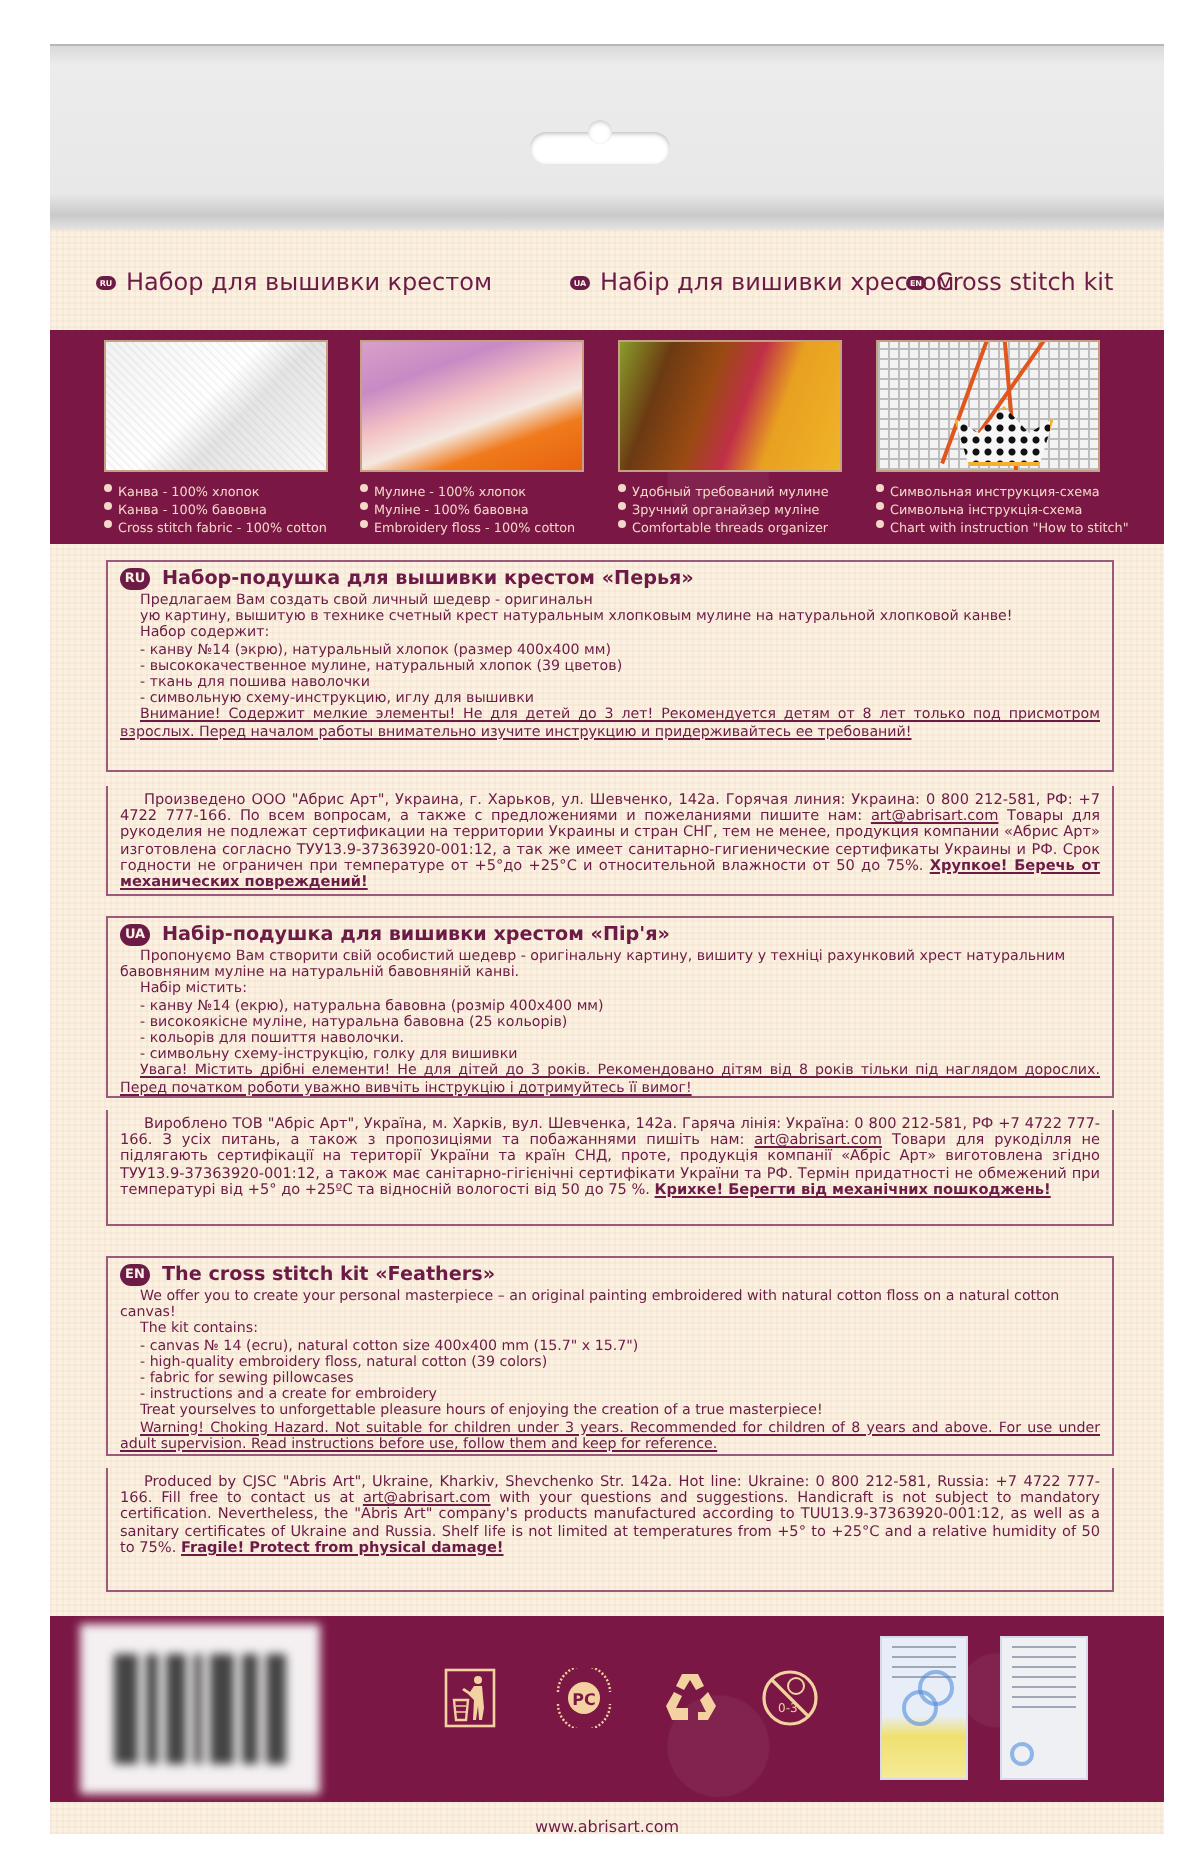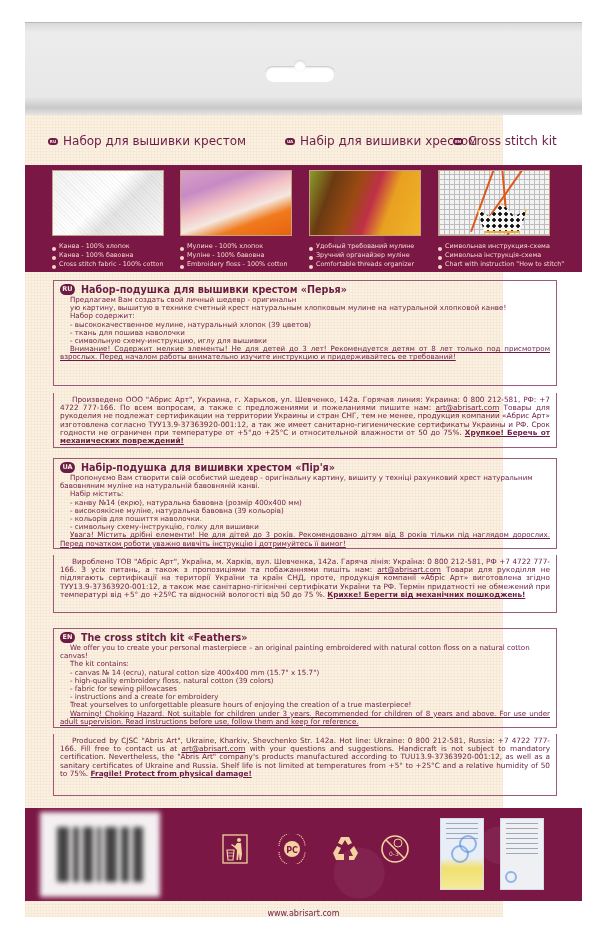--- a/index.html
+++ b/index.html
@@ -1,20 +1,20 @@
 <!DOCTYPE html>
 <html><head>
 <meta charset="utf-8">
 <style>
   * { box-sizing: border-box; margin: 0; padding: 0; }
   html, body { width: 600px; height: 938px; background: #ffffff; overflow: hidden; }
   body { position: relative; font-family: "DejaVu Sans", sans-serif; color: #6b1b45; }
 
   .package {
-    position: absolute; left: 25px; top: 22px; width: 478px; height: 895px;
+    position: absolute; left: 25px; top: 22px; width: 557px; height: 895px;
     background:
       repeating-linear-gradient(0deg, rgba(230,205,170,0.18) 0 1px, transparent 1px 3px),
       repeating-linear-gradient(90deg, rgba(230,205,170,0.18) 0 1px, transparent 1px 3px),
       #fbf1e3;
   }
   .hanger {
     position: absolute; left: 0; top: 0; width: 557px; height: 93px;
     background: linear-gradient(180deg, #d9d9d9 0%, #ececec 10%, #e8e8e8 80%, #c9c9c9 92%, #e4e4e4 100%);
     border-top: 1px solid #b7b7b7;
   }
@@ -74,21 +74,21 @@
   }
   .chart-star {
     position: absolute; left: 38px; top: 32px; width: 50px; height: 30px;
     background: radial-gradient(circle, #111 0 1.5px, transparent 2px) 0 0 / 6px 6px, #f7f7f7;
     border: 2px solid #f2b030; clip-path: polygon(0 20%, 25% 45%, 50% 0, 75% 45%, 100% 20%, 85% 100%, 15% 100%);
   }
   .chart-line { position: absolute; width: 2px; height: 70px; background: #e0561c; top: -5px; transform-origin: top; }
 
   .feature ul { list-style: none; margin-top: 6px; }
   .feature li {
-    font-size: 6.4px; line-height: 9px; color: #f3d8c8; white-space: nowrap; display: flex; align-items: flex-end;
+    font-size: 6.4px; line-height: 9px; color: #f3d8c8; white-space: nowrap; display: flex; align-items: flex-start;
   }
   .feature li .dot {
     display: inline-block; width: 4px; height: 4px; border-radius: 2px; background: #f3d8c8; margin-right: 3px; flex: 0 0 4px;
   }
 
   .info-box {
     position: absolute; left: 28px; width: 504px;
     border: 1px solid #9b5a7c; padding: 3px 6px 3px 6px;
   }
   .box-ru { top: 258px; height: 106px; }
@@ -240,20 +240,21 @@
   </div>
 
   <div class="info-box box-ru">
     <div class="box-header">
       <span class="lang-badge">RU</span>
       <span class="box-title">Набор-подушка для вышивки крестом «Перья»</span>
     </div>
     <div class="txt indent">Предлагаем Вам создать свой личный шедевр - оригинальн</div>
     <div class="txt indent">ую картину, вышитую в технике счетный крест натуральным  хлопковым мулине на натуральной хлопковой канве!</div>
     <div class="txt indent">Набор содержит:</div>
+    <div class="txt indent2">- канву №14 (экрю), натуральный хлопок (размер 400х400 мм)</div>
     <div class="txt indent2">- высококачественное мулине, натуральный хлопок (39 цветов)</div>
     <div class="txt indent2">- ткань для пошива наволочки</div>
     <div class="txt indent2">- символьную схему-инструкцию, иглу для вышивки</div>
     <div class="txt warn" style="text-indent:10px;">Внимание! Содержит мелкие элементы! Не для детей до 3 лет! Рекомендуется детям от 8 лет только под присмотром взрослых. Перед началом работы внимательно изучите инструкцию и придерживайтесь ее требований!</div>
   </div>
   <div class="info-box prod-box box-ru-prod">
     <p class="prod">
       <span>Произведено ООО "Абрис Арт", Украина, г. Харьков, ул. Шевченко, 142а. Горячая линия: Украина: 0 800 212-581, РФ: +7 4722 777-166. По всем вопросам, а также с предложениями и пожеланиями пишите нам:</span>
       <a>art@abrisart.com</a><span> Товары для рукоделия не подлежат сертификации на территории Украины и стран СНГ, тем не менее, продукция компании «Абрис Арт» изготовлена согласно ТУУ13.9-37363920-001:12, а так же имеет санитарно-гигиенические сертификаты Украины и РФ. Срок годности не ограничен при температуре от +5°до +25°С и относительной влажности от 50 до 75%.</span>
       <span class="bold-u">Хрупкое! Беречь от механических повреждений!</span>
@@ -261,21 +262,21 @@
   </div>
 
   <div class="info-box box-ua">
     <div class="box-header">
       <span class="lang-badge">UA</span>
       <span class="box-title">Набір-подушка для вишивки хрестом «Пір'я»</span>
     </div>
     <div class="txt" style="text-indent:10px;">Пропонуємо Вам створити свій особистий шедевр - оригінальну картину, вишиту у техніці рахунковий хрест натуральним бавовняним муліне на натуральній бавовняній канві.</div>
     <div class="txt indent">Набір містить:</div>
     <div class="txt indent2">- канву №14 (екрю), натуральна бавовна (розмір 400х400 мм)</div>
-    <div class="txt indent2">- високоякісне муліне, натуральна бавовна (39 кольорів)</div>
+    <div class="txt indent2">- високоякісне муліне, натуральна бавовна (25 кольорів)</div>
     <div class="txt indent2">- кольорів для пошиття наволочки.</div>
     <div class="txt indent2">- символьну схему-інструкцію, голку для вишивки</div>
     <div class="txt warn" style="text-indent:10px;">Увага! Містить дрібні елементи! Не для дітей до 3 років. Рекомендовано дітям від 8 років тільки під наглядом дорослих. Перед початком роботи уважно вивчіть інструкцію і дотримуйтесь її вимог!</div>
   </div>
   <div class="info-box prod-box box-ua-prod">
     <p class="prod">
       <span>Вироблено ТОВ "Абріс Арт", Україна, м. Харків, вул. Шевченка, 142а. Гаряча лінія: Україна: 0 800 212-581, РФ +7 4722 777-166. З усіх питань, а також з пропозиціями та побажаннями пишіть нам:</span>
       <a>art@abrisart.com</a><span> Товари для рукоділля не підлягають сертифікації на території України та країн СНД, проте, продукція компанії «Абріс Арт» виготовлена згідно ТУУ13.9-37363920-001:12, а також має санітарно-гігієнічні сертифікати України та РФ. Термін придатності не обмежений при температурі від +5° до +25ºС та відносній вологості від 50 до 75 %.</span>
       <span class="bold-u">Крихке! Берегти від механічних пошкоджень!</span>
     </p>

